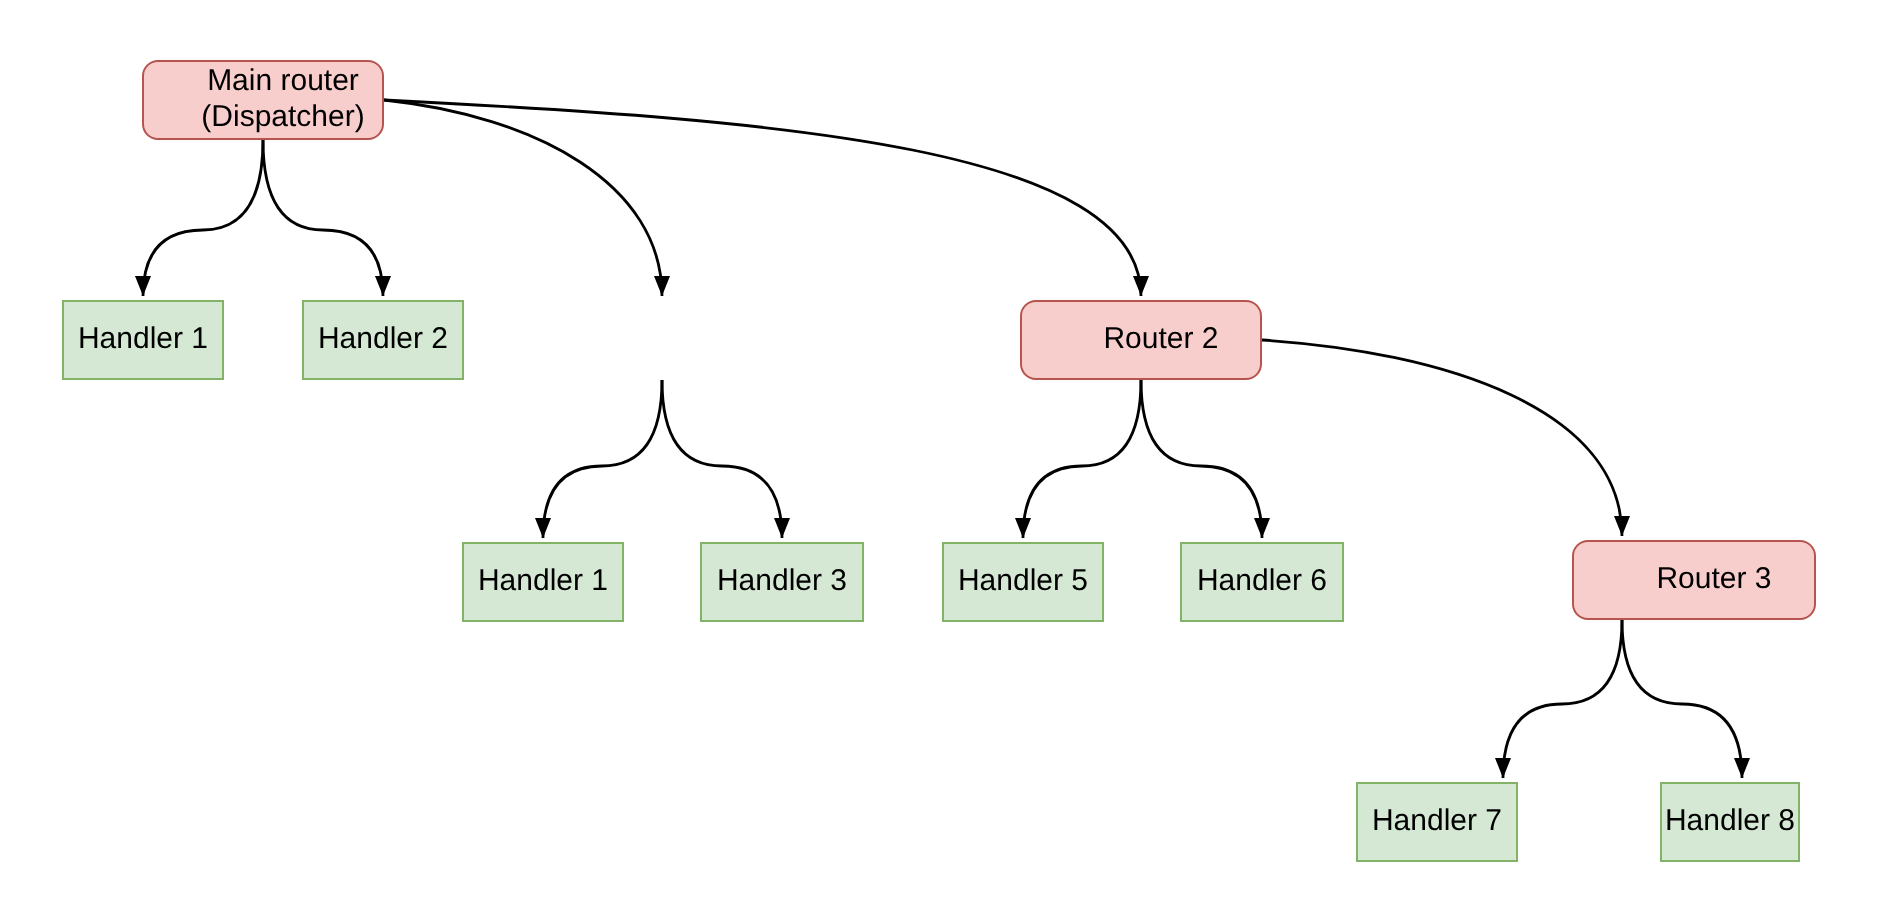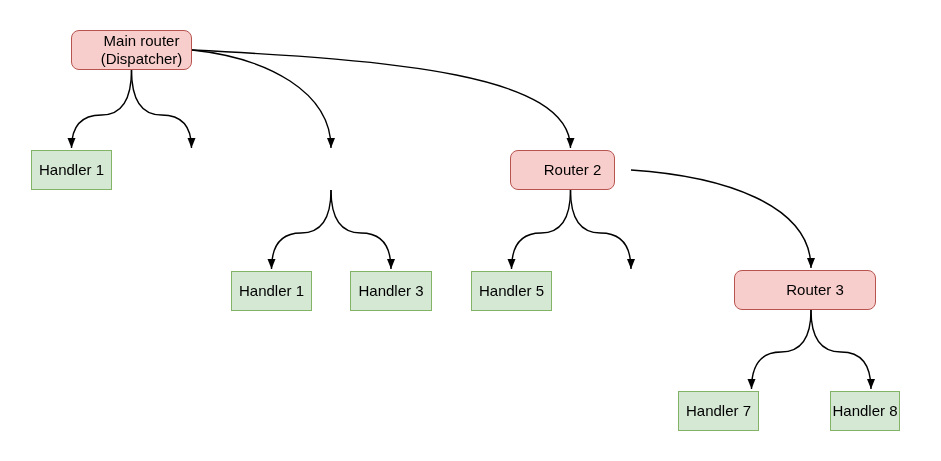--- a/index.html
+++ b/index.html
@@ -47,40 +47,46 @@
 
   <div class="node router" style="left:71px;top:30px;width:121px">
     <span class="node-label">Main router
 (Dispatcher)</span>
   </div>
 
   <div class="node handler" style="left:31px;top:150px;width:81px">
     <span class="node-label">Handler 1</span>
   </div>
 
+  <div class="node handler" style="left:151px;top:150px;width:81px">
+    <span class="node-label">Handler 2</span>
+  </div>
 
 
-  <div class="node router" style="left:510px;top:150px;width:105px">
+  <div class="node router" style="left:510px;top:150px;width:121px">
     <span class="node-label">Router 2</span>
   </div>
 
   <div class="node handler" style="left:231px;top:271px;width:81px">
     <span class="node-label">Handler 1</span>
   </div>
 
   <div class="node handler" style="left:350px;top:271px;width:82px">
     <span class="node-label">Handler 3</span>
   </div>
 
   <div class="node handler" style="left:471px;top:271px;width:81px">
     <span class="node-label">Handler 5</span>
   </div>
 
+  <div class="node handler" style="left:590px;top:271px;width:82px">
+    <span class="node-label">Handler 6</span>
+  </div>
 
-  <div class="node router" style="left:734px;top:270px;width:142px">
+  <div class="node router" style="left:786px;top:270px;width:122px">
     <span class="node-label">Router 3</span>
   </div>
 
   <div class="node handler" style="left:678px;top:391px;width:81px">
     <span class="node-label">Handler 7</span>
   </div>
 
   <div class="node handler" style="left:830px;top:391px;width:70px">
     <span class="node-label">Handler 8</span>
   </div>

